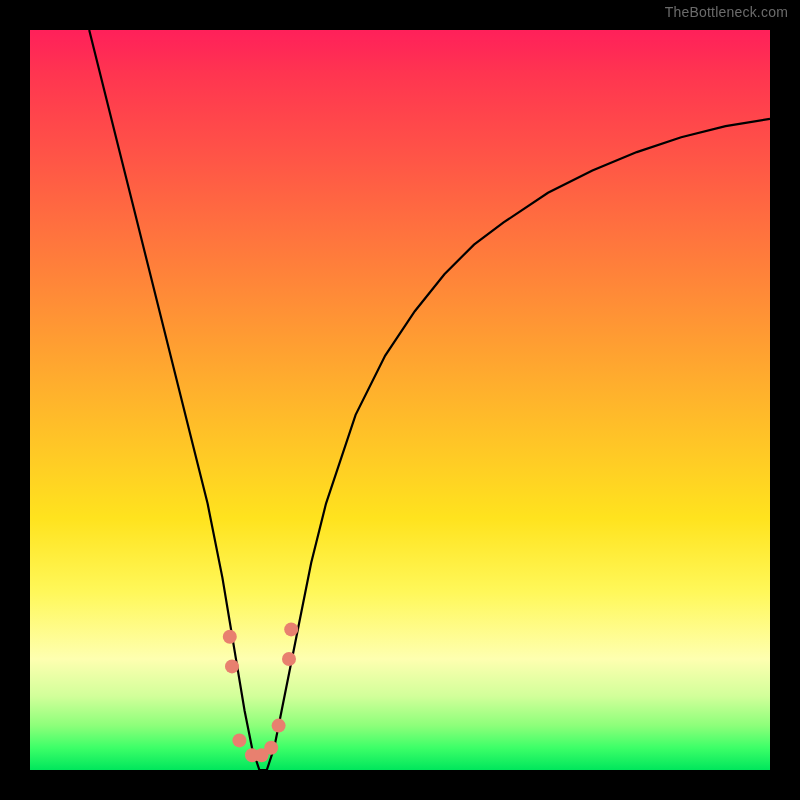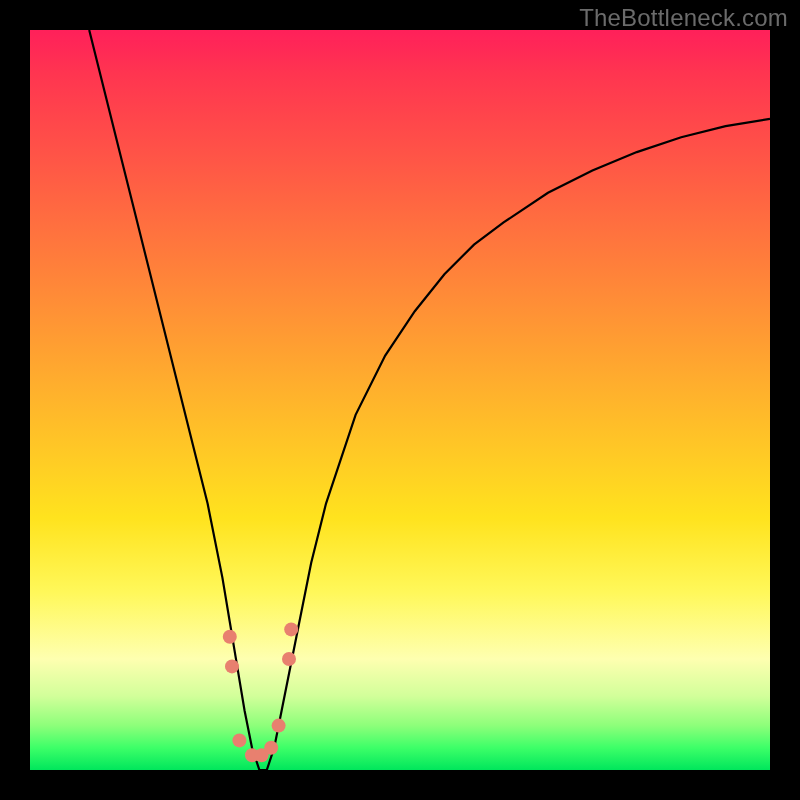--- a/index.html
+++ b/index.html
@@ -31,21 +31,21 @@
       #8dff7a 94%,
       #3dff68 97%,
       #00e65c 100%
     );
   }
   .watermark {
     position: absolute;
     top: 4px;
     right: 12px;
     color: #6b6b6b;
-    font-size: 24px;
+    font-size: 14px;
     font-weight: 500;
     letter-spacing: 0.2px;
     z-index: 5;
   }
   svg.plot {
     position: absolute;
     left: 0;
     top: 0;
     width: 740px;
     height: 740px;

